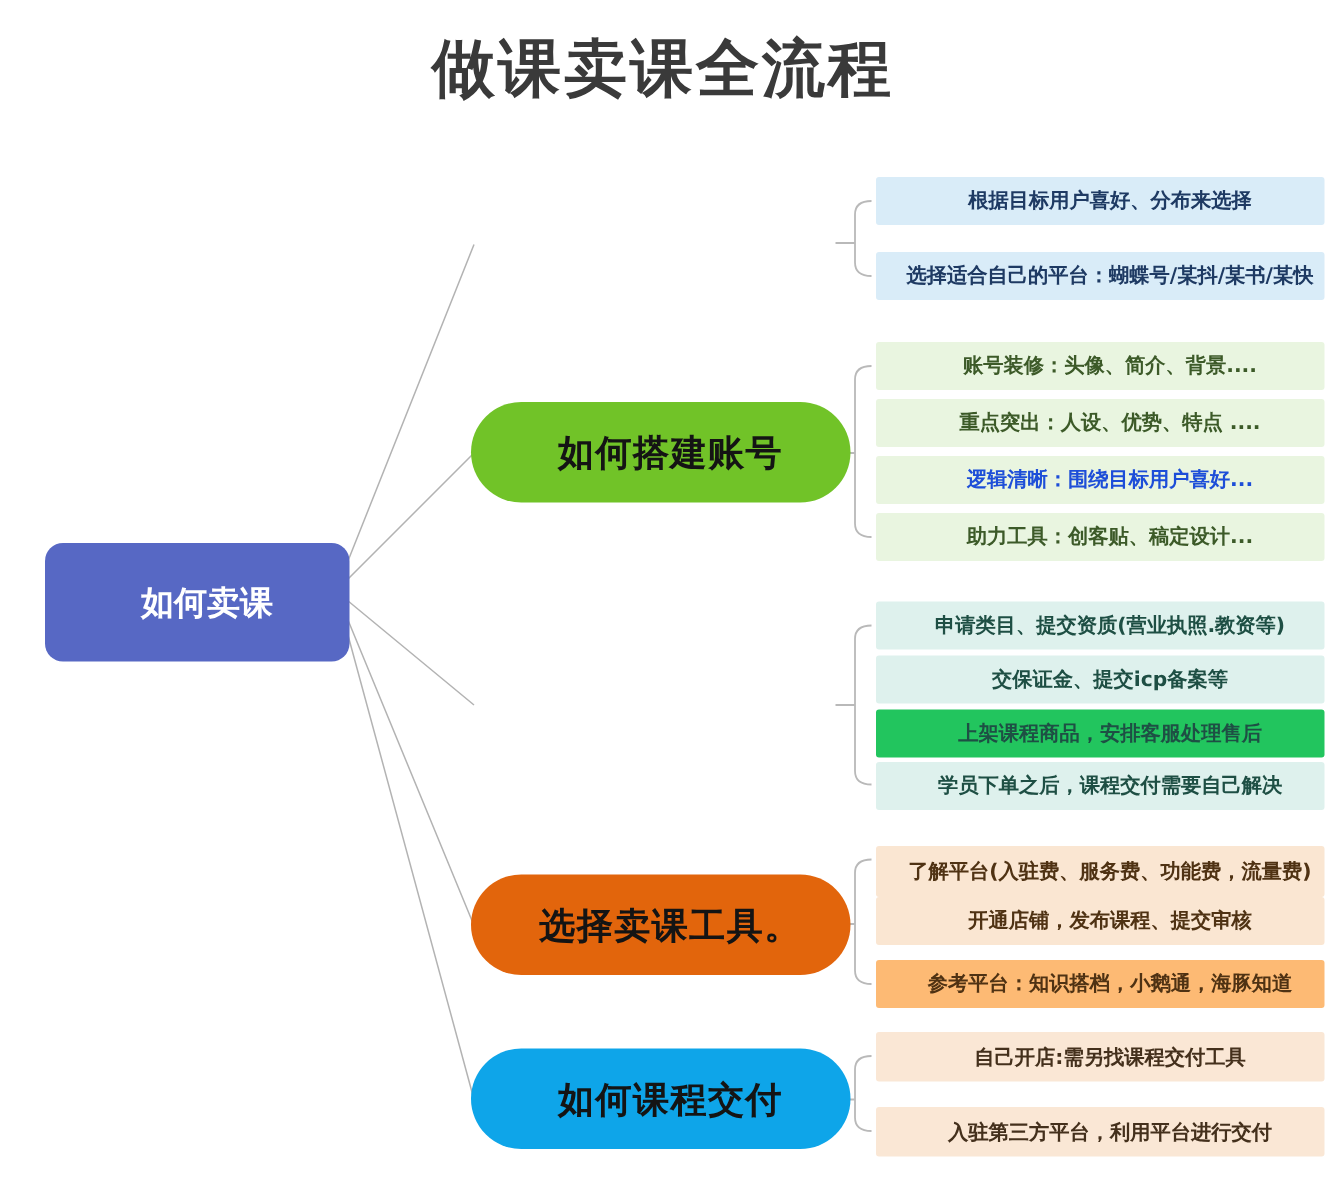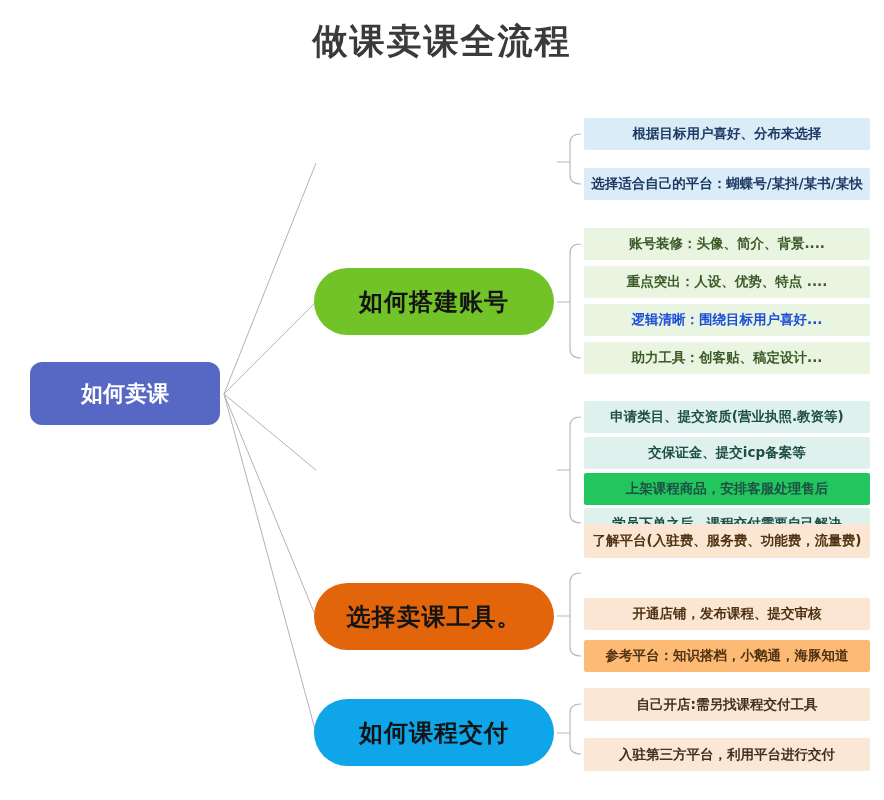--- a/index.html
+++ b/index.html
@@ -1,32 +1,32 @@
 <!DOCTYPE html>
 <html><head>
 <meta charset="utf-8">
 <style>
   html,body{margin:0;padding:0;background:#ffffff;}
   body{font-family:"DejaVu Sans","Liberation Sans",sans-serif;}
   .canvas{position:relative;width:884px;height:800px;background:#ffffff;overflow:hidden;}
   .connectors{position:absolute;left:0;top:0;width:884px;height:800px;z-index:1;}
   .title{position:absolute;left:0;top:18px;width:884px;margin:0;text-align:center;
-         font-size:35px;font-weight:bold;color:#3a3a3a;letter-spacing:2px;z-index:2;}
-  .node{position:absolute;display:flex;align-items:center;justify-content:center;z-index:3;}
-  .root{left:30px;top:362px;width:190px;height:63px;border-radius:12px;
+         font-size:42px;font-weight:bold;color:#3a3a3a;letter-spacing:2px;z-index:2;}
+  .node{position:absolute;display:flex;align-items:center;justify-content:center;z-index:3;padding-left:13px;}
+  .root{left:30px;top:362px;width:190px;height:79px;border-radius:12px;
         font-size:22px;font-weight:bold;}
   .pill{left:314px;width:240px;height:67px;border-radius:34px;
         font-size:24px;font-weight:bold;letter-spacing:1px;}
   .pill-0{top:128px}.pill-1{top:268px}.pill-2{top:436px}.pill-3{top:583px}.pill-4{top:699px}
   .leaf{left:584px;width:286px;height:32px;border-radius:2px;
         font-size:13.5px;font-weight:bold;white-space:nowrap;}
   .leaf-0-0{top:118px}.leaf-0-1{top:168px}
   .leaf-1-0{top:228px}.leaf-1-1{top:266px}.leaf-1-2{top:304px}.leaf-1-3{top:342px}
   .leaf-2-0{top:401px}.leaf-2-1{top:437px}.leaf-2-2{top:473px}.leaf-2-3{top:508px}
-  .leaf-3-0{top:524px;height:34px}.leaf-3-1{top:598px}.leaf-3-2{top:640px}
+  .leaf-3-0{top:564px;height:34px}.leaf-3-1{top:598px}.leaf-3-2{top:640px}
   .leaf-4-0{top:688px;height:33px}.leaf-4-1{top:738px;height:33px}
 </style>
 </head>
 <body>
 
 <div class="canvas">
 
   <svg class="connectors" viewBox="0 0 884 800" xmlns="http://www.w3.org/2000/svg">
 
     <path d="M224 394 L316 163 M224 394 L316 302 M224 394 L316 470 M224 394 L316 617 M224 394 L316 733" stroke="#b3b3b3" stroke-width="1" fill="none"></path>

